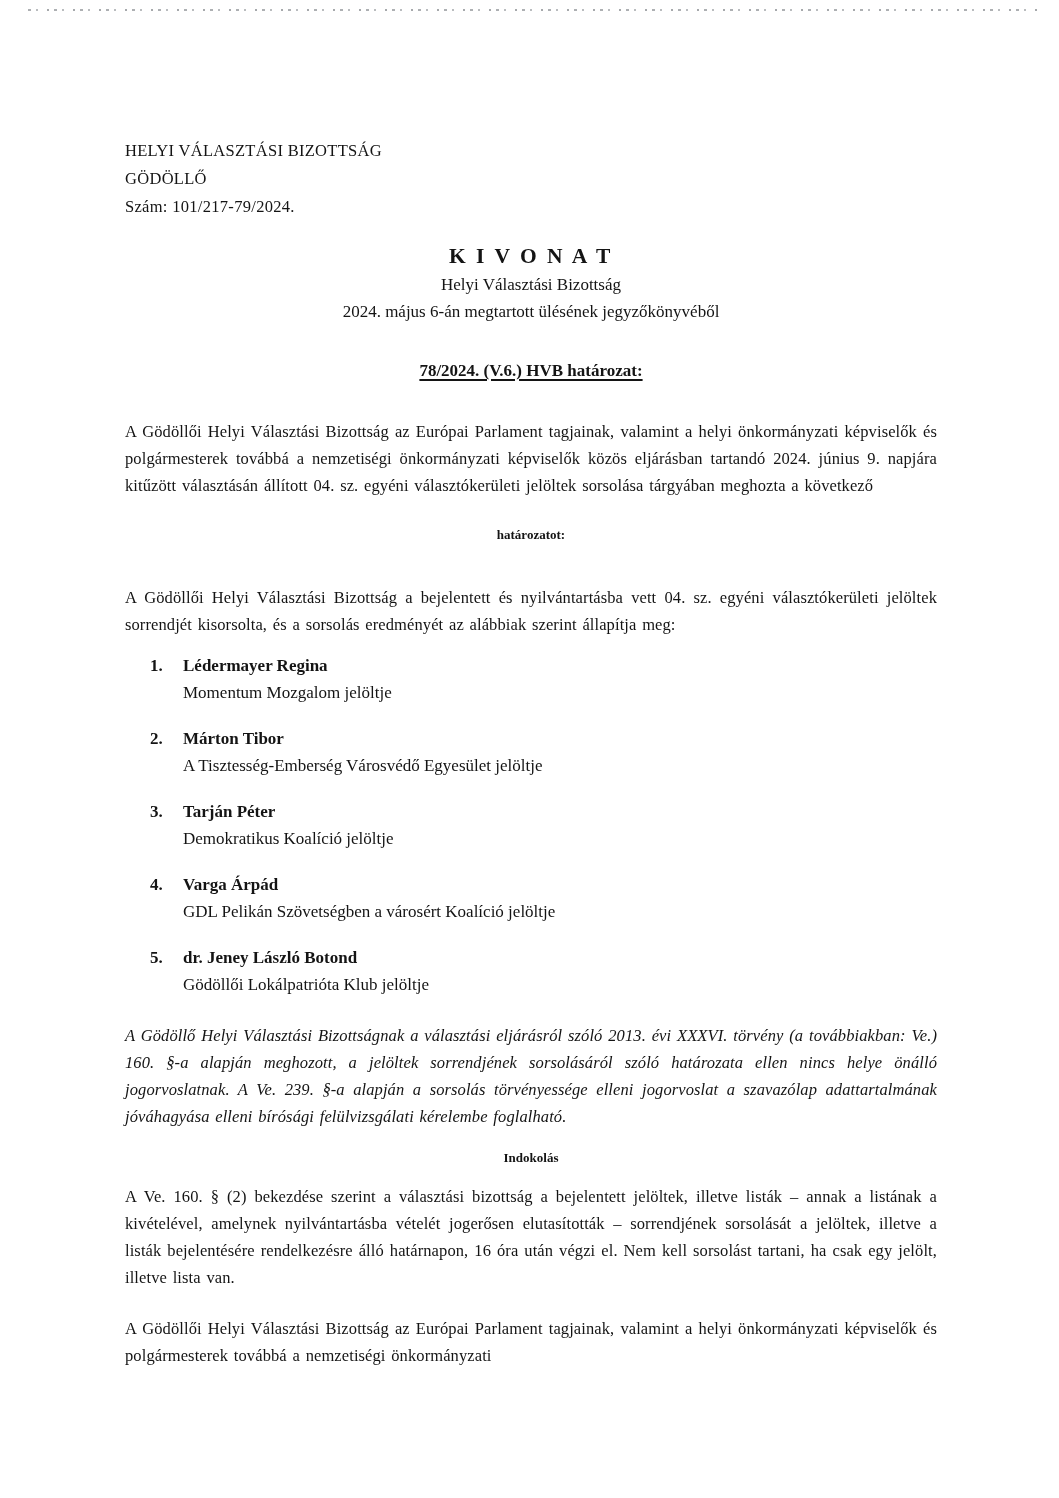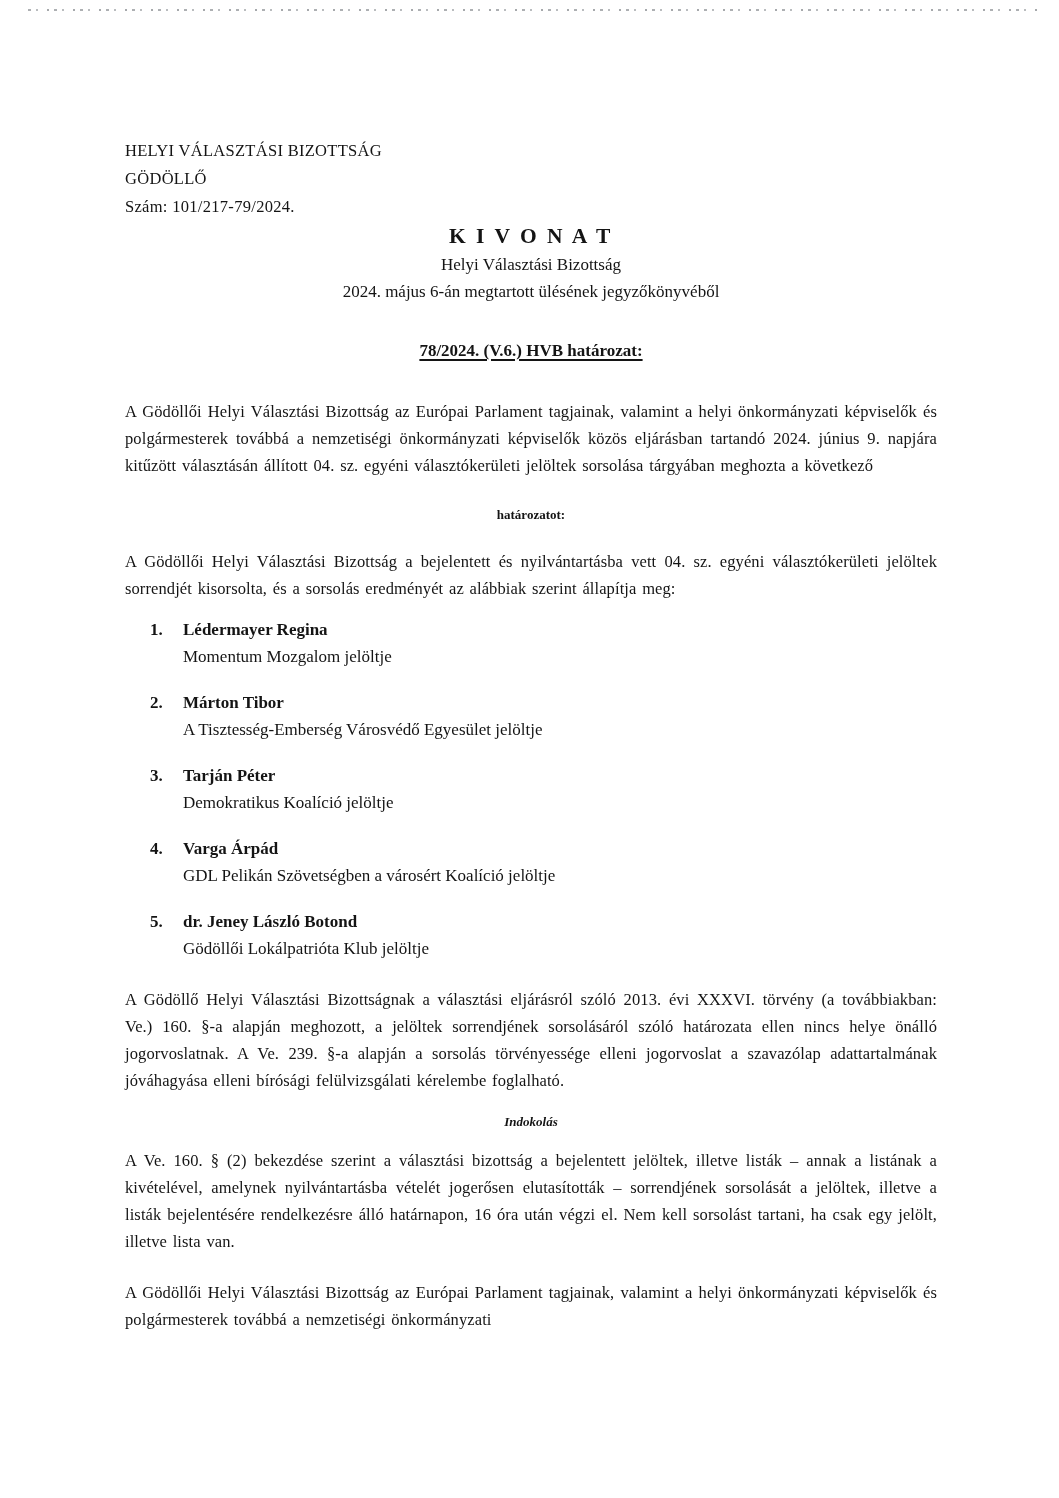--- a/index.html
+++ b/index.html
@@ -36,20 +36,21 @@
   }
   .header-block {
     padding-top: 137px;
     font-size: 16.5px;
     line-height: 28px;
     letter-spacing: 0.3px;
   }
   .header-block .line { white-space: nowrap; }
   .title-block {
     text-align: center;
+    margin-top: 20px;
   }
   .title-main {
     font-size: 21.5px;
     font-weight: bold;
     letter-spacing: 2.5px;
     line-height: 30px;
   }
   .title-sub {
     font-size: 17px;
     line-height: 27px;
@@ -74,40 +75,40 @@
     word-spacing: 1.5px;
   }
   .para-intro        { margin-top: 34px; }
   .center-bold {
     text-align: center;
     font-weight: bold;
     font-size: 13px;
     line-height: 27px;
   }
   .hatarozatot-heading { margin-top: 22px; }
-  .para-decision     { margin-top: 20px; }
+  .para-decision     { margin-top: 36px; }
   .candidate-list {
     margin-top: 14px;
     padding-left: 25px;
   }
   .candidate-item {
     display: flex;
     margin-bottom: 19px;
     font-size: 17px;
     line-height: 27px;
   }
   .candidate-number {
     width: 33px;
     font-weight: bold;
     flex: 0 0 auto;
   }
   .candidate-name { font-weight: bold; }
   .candidate-nomination { font-weight: normal; }
-  .para-legal        { margin-top: 24px; }
-  .indokolas-heading { margin-top: 14px; font-style: italic; }
+  .para-legal        { margin-top: 24px; font-style: italic; }
+  .indokolas-heading { margin-top: 14px; }
   .para-just1        { margin-top: 12px; }
   .para-just2        { margin-top: 24px; }
 </style>
 </head>
 <body>
 
 <div class="page">
 
   <div class="scan-artifact"></div>
 

